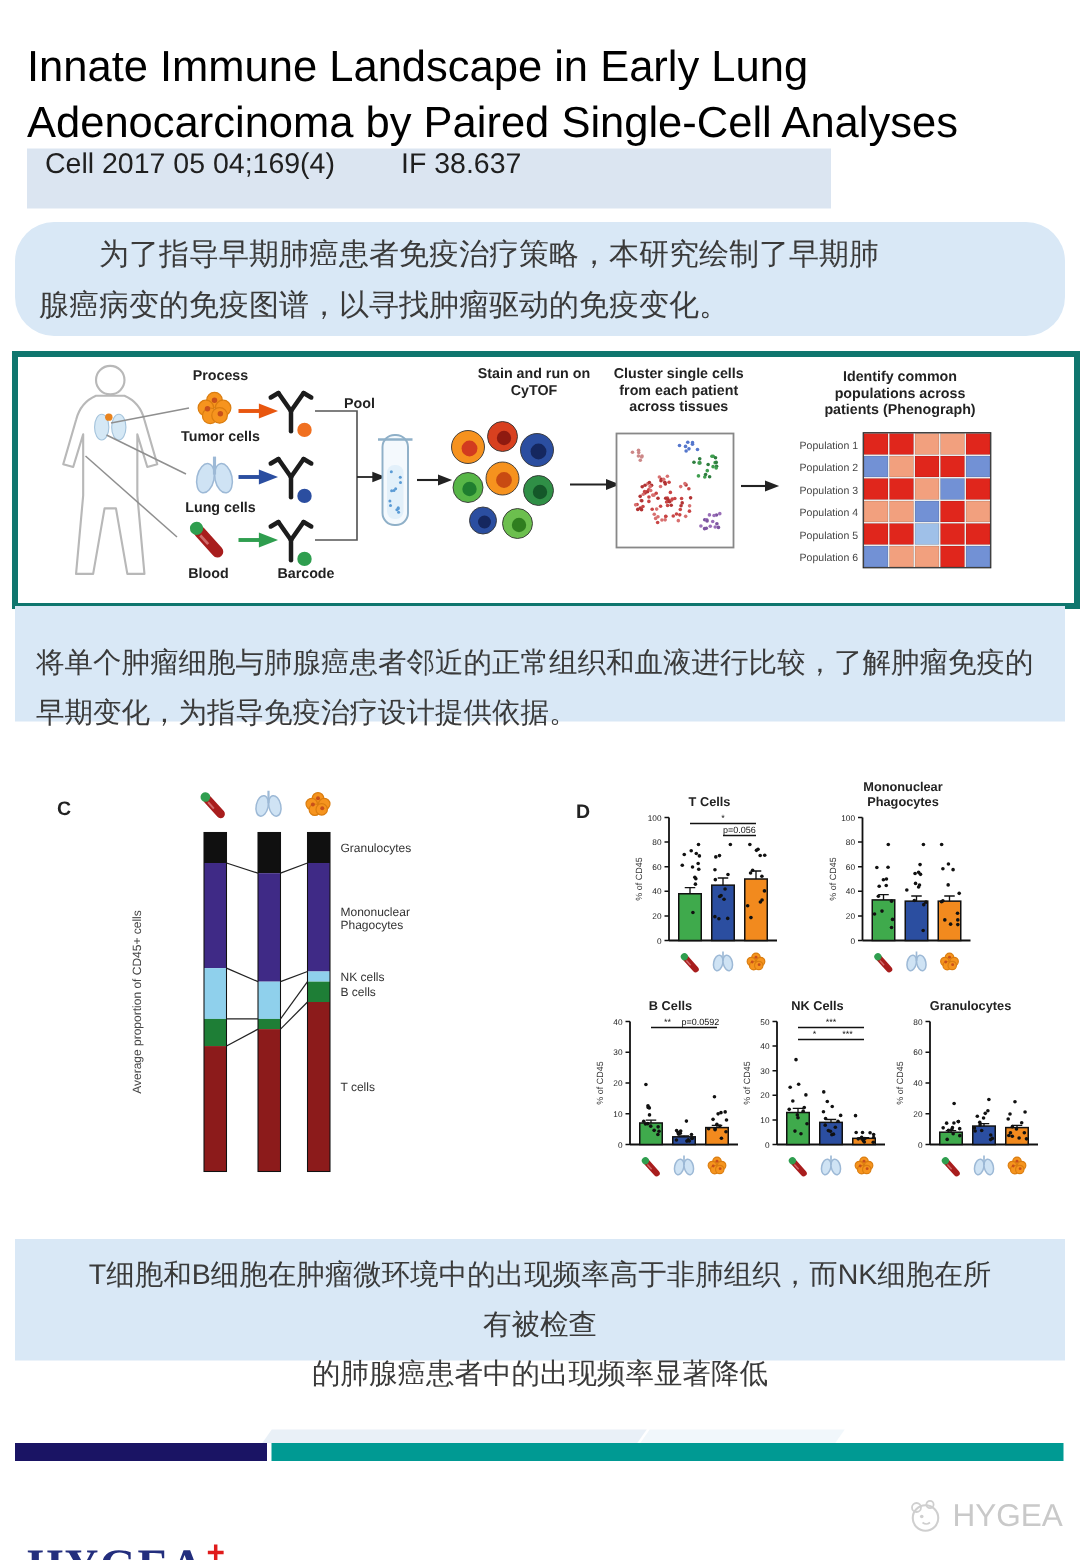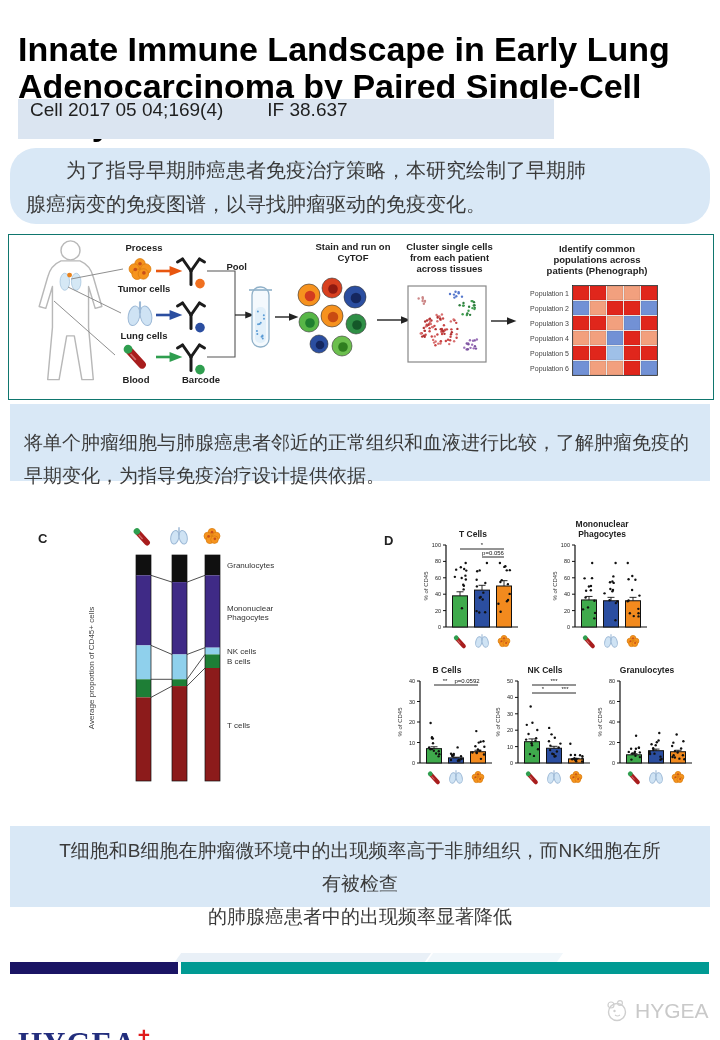--- a/index.html
+++ b/index.html
@@ -1,31 +1,31 @@
 <!DOCTYPE html>
 <html><head>
 <meta charset="utf-8">
 <style>
   html,body{margin:0;padding:0;background:#fff;}
   .page{position:relative;width:720px;height:1040px;background:#fff;overflow:hidden;
         font-family:"Liberation Sans","DejaVu Sans",sans-serif;}
-  .title{position:absolute;left:18px;top:8px;width:692px;font-size:34px;font-weight:bold;
+  .title{position:absolute;left:18px;top:8px;width:692px;font-size:29px;font-weight:normal;
          line-height:37px;color:#000;}
   .jbar{position:absolute;left:18px;top:99px;width:536px;height:40px;background:#dbe5f1;
         display:flex;align-items:flex-start;font-size:19px;color:#1f1f1f;}
   .jbar .cit{margin-left:12px;}
   .jbar .if{margin-left:44px;}
   .cnbox{position:absolute;background:#d9e8f6;color:#3a3a3a;box-sizing:border-box;
          white-space:pre-line;}
   #box1{left:10px;top:148px;width:700px;height:76px;font-size:20px;line-height:34px;padding:5px 16px;border-radius:26px;}
   #box2{left:10px;top:404px;width:700px;height:77px;font-size:19px;line-height:33px;padding:22px 14px;}
   #box3{left:10px;top:826px;width:700px;height:81px;font-size:19px;line-height:33px;
         padding:8px 40px;text-align:center;}
   .fig{position:absolute;background:#fff;}
-  #fig1{left:8px;top:234px;width:704px;height:164px;border:1px solid #0f766e;}
+  #fig1{left:8px;top:234px;width:704px;height:164px;border:4px solid #0f766e;}
   #fig2{left:8px;top:505px;width:704px;height:315px;}
   .f1label{position:absolute;font-size:9.5px;font-weight:600;color:#222;text-align:center;line-height:11px;}
   .panel-letter{position:absolute;font-weight:bold;font-size:13px;color:#222;}
   .mini{position:absolute;width:106px;}
   .mini-title{width:82px;margin:0 auto;height:20px;font-size:8.5px;font-weight:600;color:#222;
               text-align:center;line-height:9.5px;display:flex;align-items:flex-end;justify-content:center;}
   .bar-navy{position:absolute;left:10px;top:962px;width:168px;height:12px;background:#1a1464;}
   .bar-teal{position:absolute;left:181px;top:962px;width:528px;height:12px;background:#009a93;}
   .streak-a{position:absolute;left:178px;top:953px;width:250px;height:9px;background:#dfeaf4;
             transform:skewX(-35deg);opacity:.7;}

